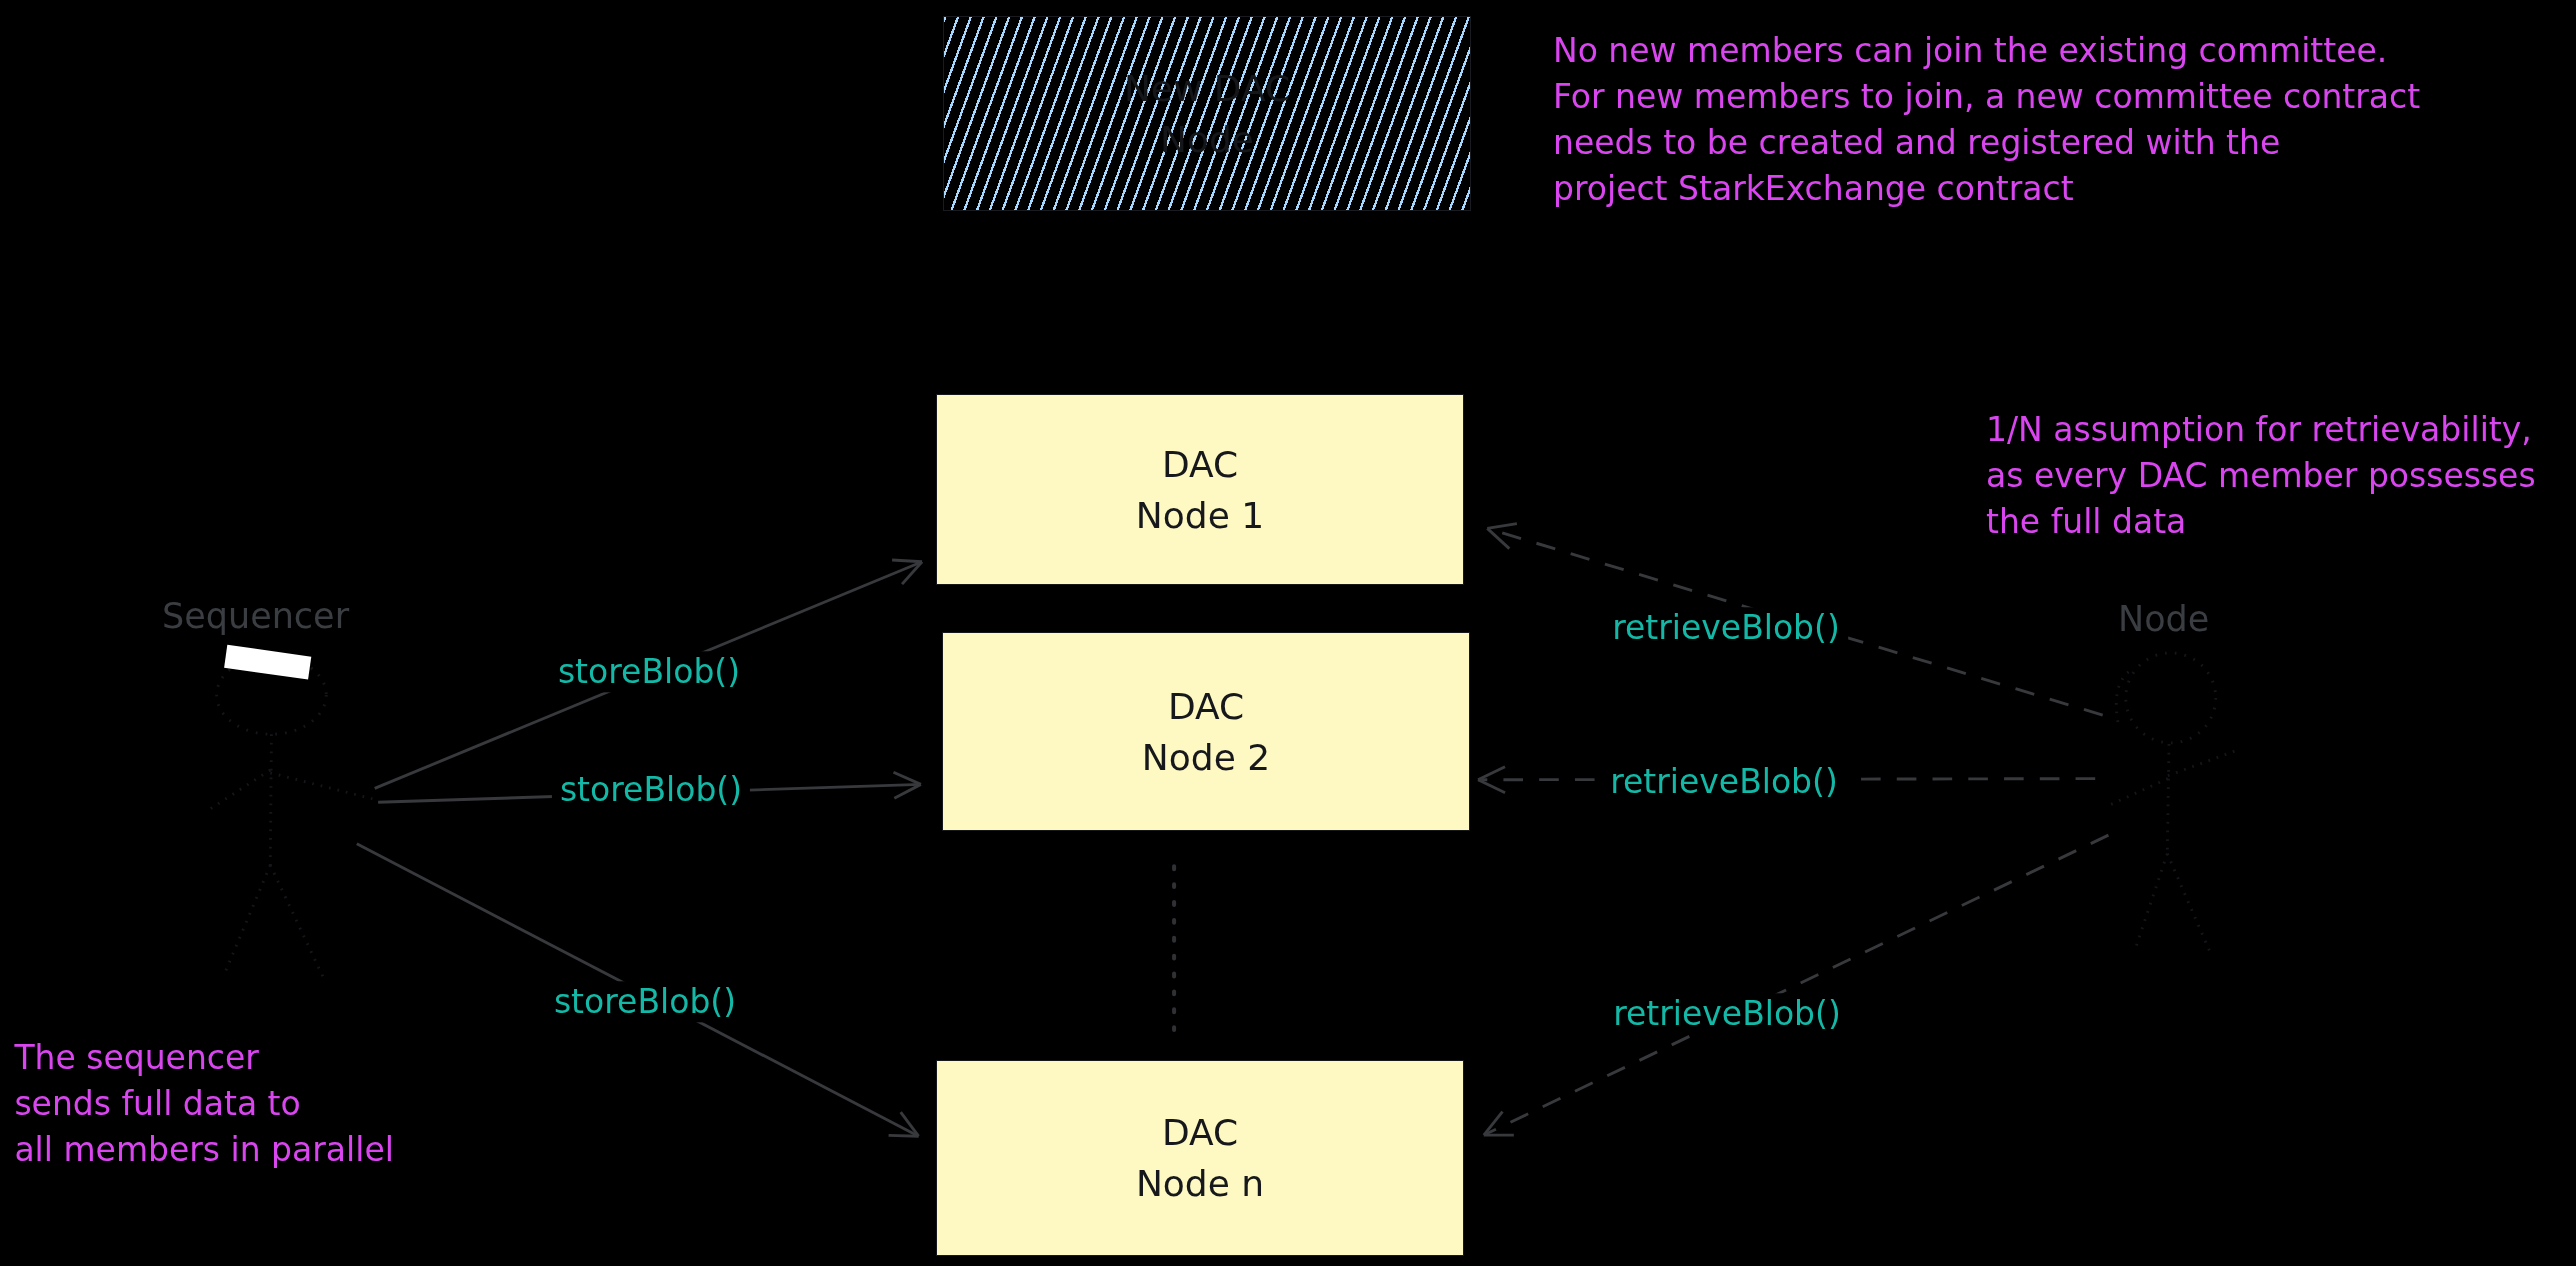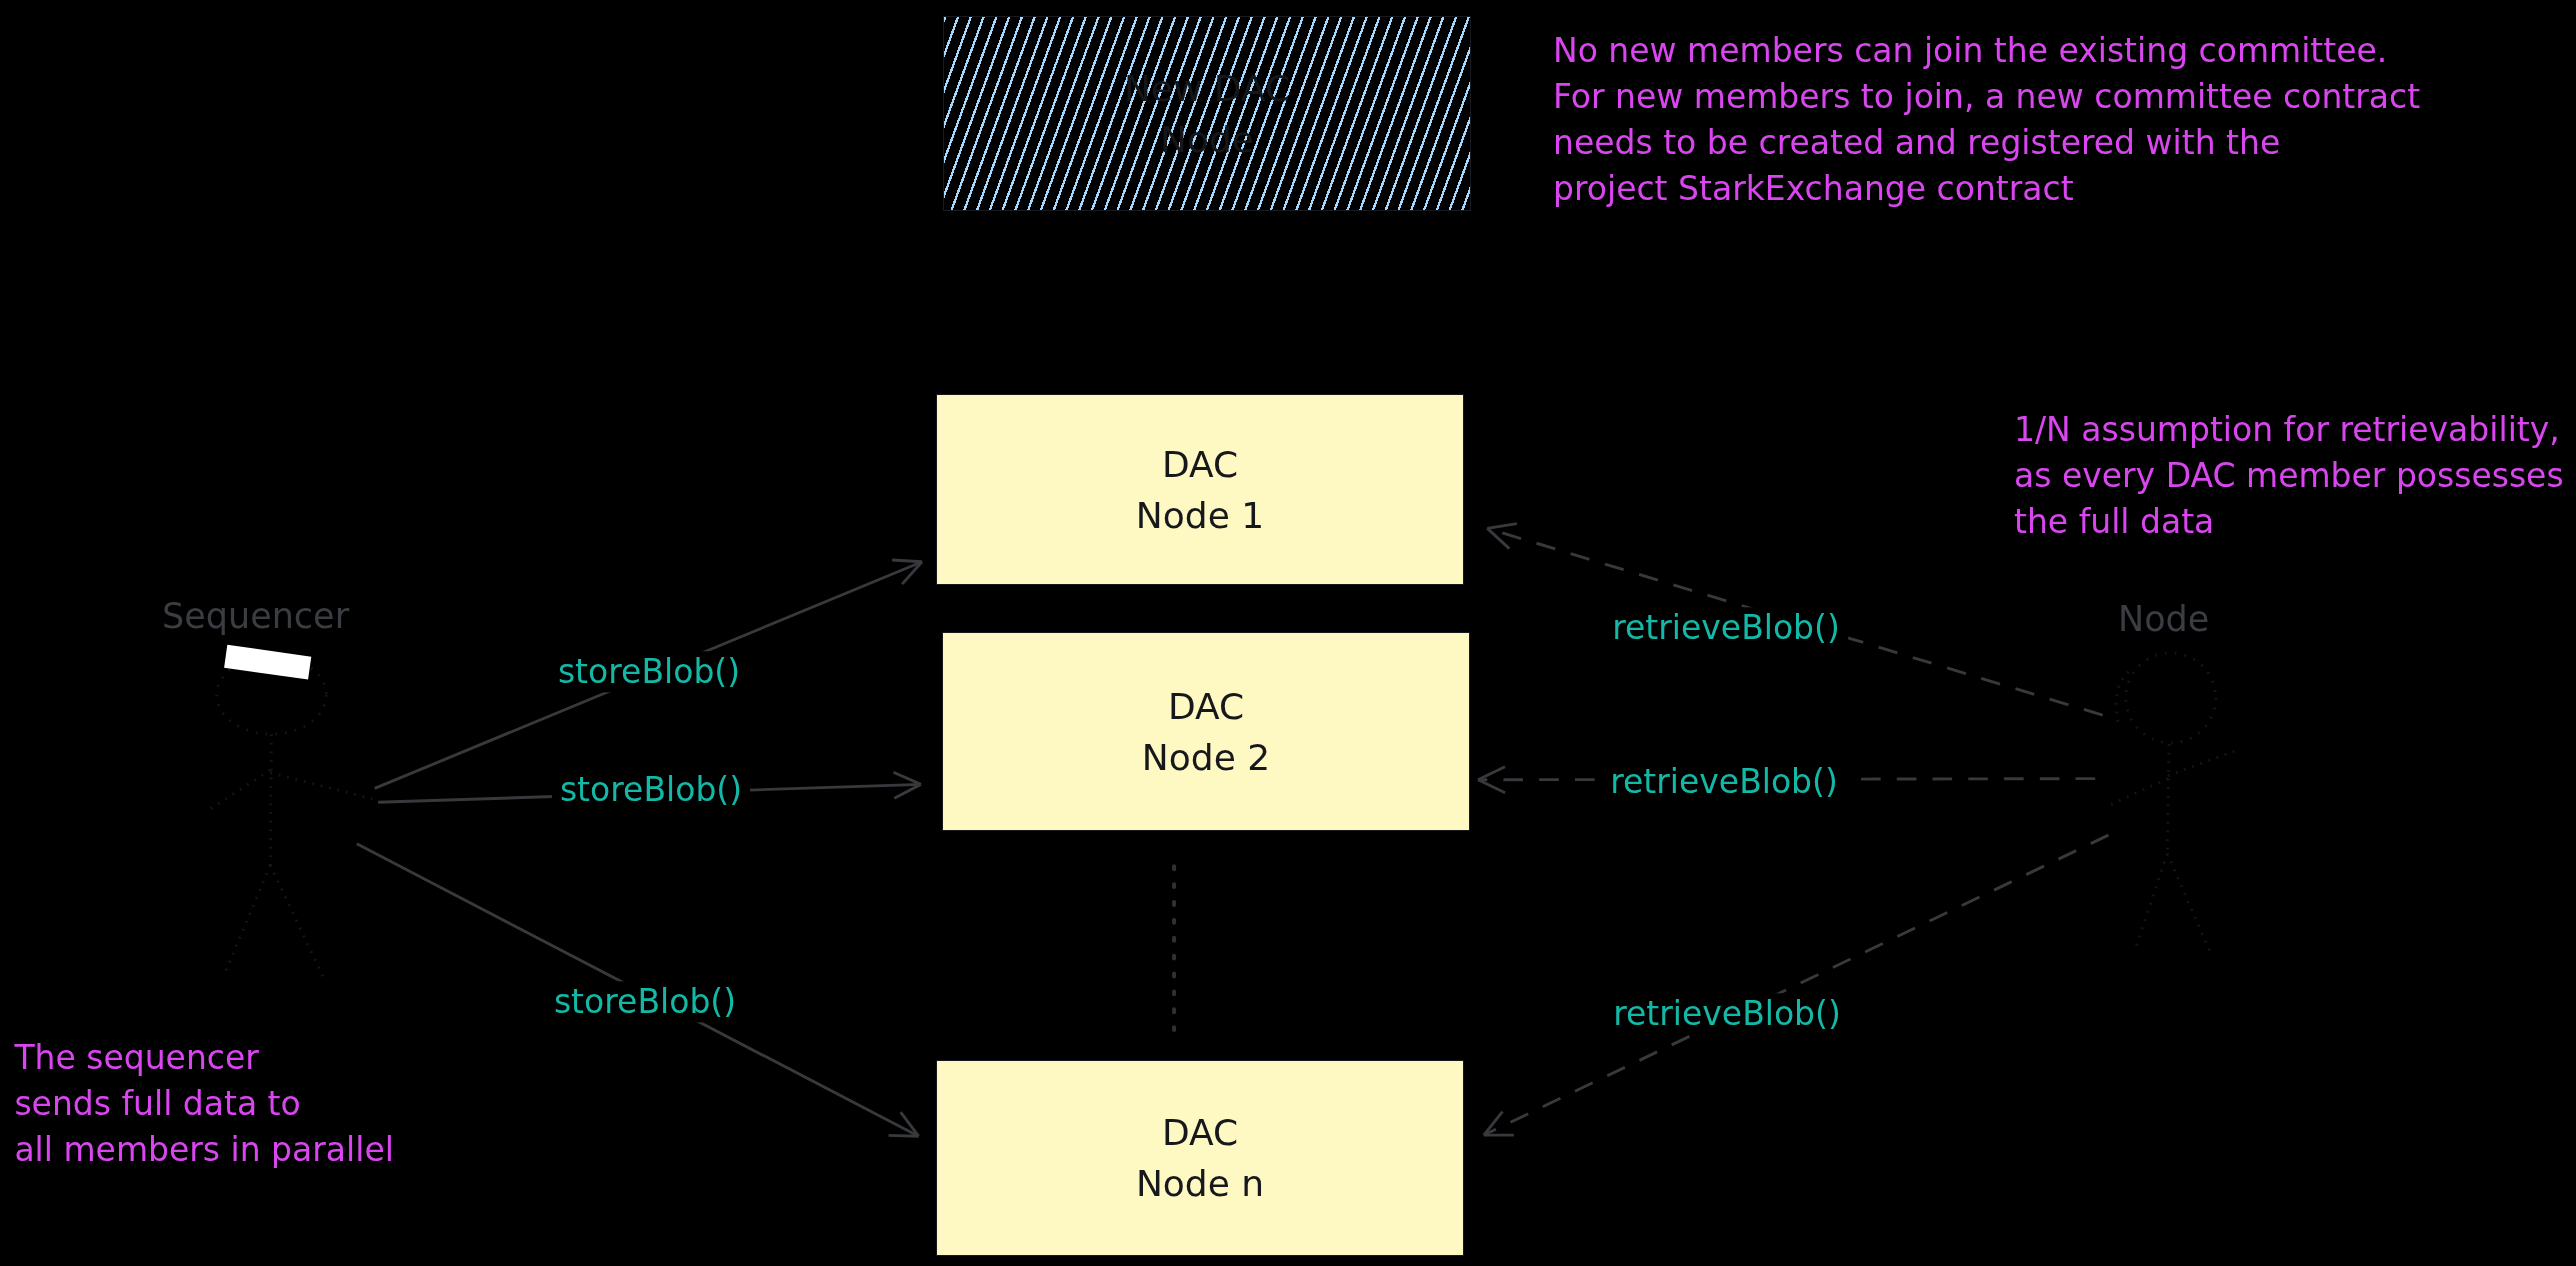--- a/index.html
+++ b/index.html
@@ -111,21 +111,21 @@
   <div class="edge-label" style="left:1724px;top:782px;">retrieveBlob()</div>
   <div class="edge-label" style="left:1727px;top:1014px;">retrieveBlob()</div>
 
   <div class="para" style="left:1553px;top:28px;">
     <span class="line">No new members can join the existing committee.</span>
     <span class="line">For new members to join, a new committee contract</span>
     <span class="line">needs to be created and registered with the</span>
     <span class="line">project StarkExchange contract</span>
   </div>
 
-  <div class="para" style="left:1986px;top:407px;margin-left:28px;">
+  <div class="para" style="left:1986px;top:407px;">
     <span class="line">1/N assumption for retrievability,</span>
     <span class="line">as every DAC member possesses</span>
     <span class="line">the full data</span>
   </div>
 
   <div class="para" style="left:14.4px;top:1035px;">
     <span class="line">The sequencer</span>
     <span class="line">sends full data to</span>
     <span class="line">all members in parallel</span>
   </div>

